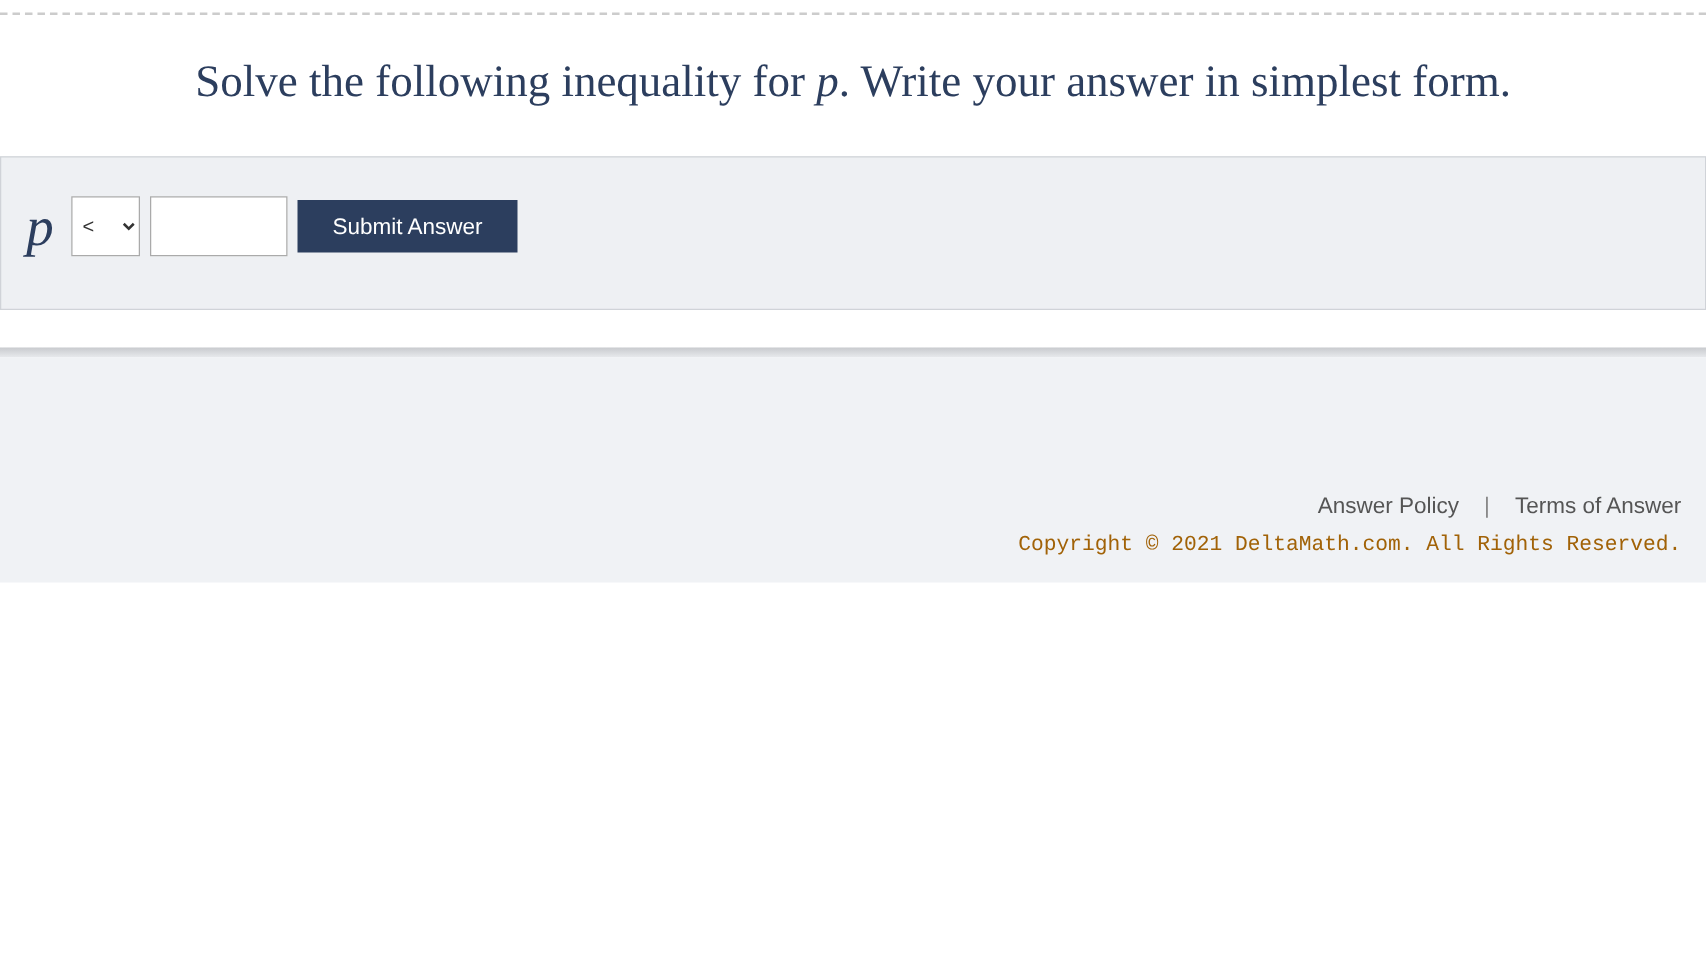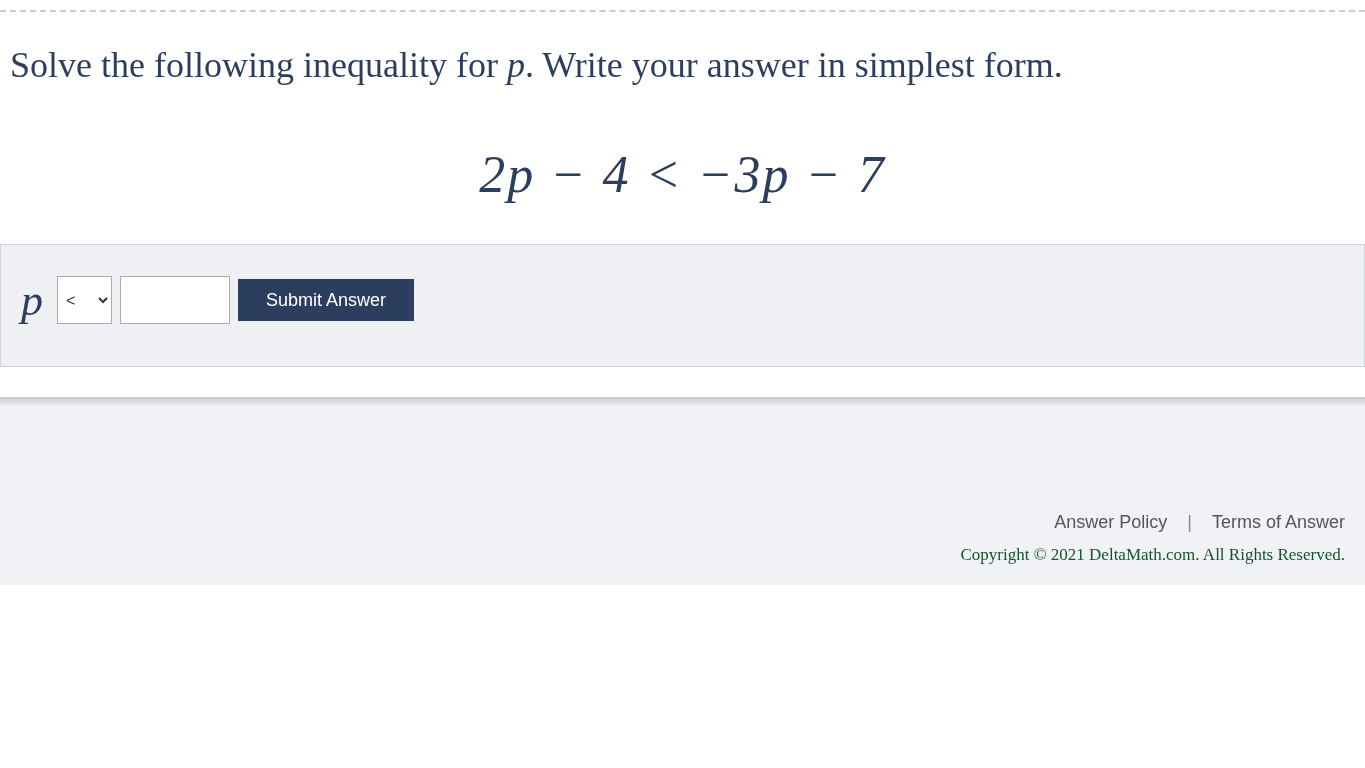--- a/index.html
+++ b/index.html
@@ -24,22 +24,23 @@
 
     .main-content {
       padding: 30px 10px 20px 10px;
       background: #ffffff;
     }
 
     .problem-statement {
       font-size: 36px;
       color: #2c3e5e;
       font-family: Georgia, serif;
-      margin-bottom: 56px;
+      margin-bottom: 36px;
       line-height: 1.3;
+      text-align: center;
     }
 
     .equation-container {
       display: flex;
       justify-content: center;
       margin: 30px 0 40px 0;
     }
 
     .equation {
       font-size: 52px;
@@ -133,40 +134,35 @@
       color: #555;
       text-decoration: none;
     }
 
     .footer-links .separator {
       color: #888;
     }
 
     .footer-copyright {
       font-size: 17px;
-      color: #14532d;
-      font-family: Liberation Serif, serif;
+      color: #a16207;
+      font-family: Liberation Mono, monospace;
     }
   </style>
 </head>
 <body>
 
 <div class="top-dashed-border"></div>
 
 <div class="main-content">
   <div class="problem-statement">
     <span>Solve the following inequality for</span>
     <span> <em>p</em></span><span>. Write your answer in simplest form.</span>
   </div>
 
-  <div class="equation-container">
-    <div class="equation">
-      2<em>p</em> − 4 &lt; −3<em>p</em> − 7
-    </div>
-  </div>
 
   <div class="answer-area">
     <span class="answer-variable"><em>p</em></span>
 
     <select class="inequality-select">
       <option value="lt">&lt;</option>
       <option value="lte">≤</option>
       <option value="gt">&gt;</option>
       <option value="gte">≥</option>
     </select>

